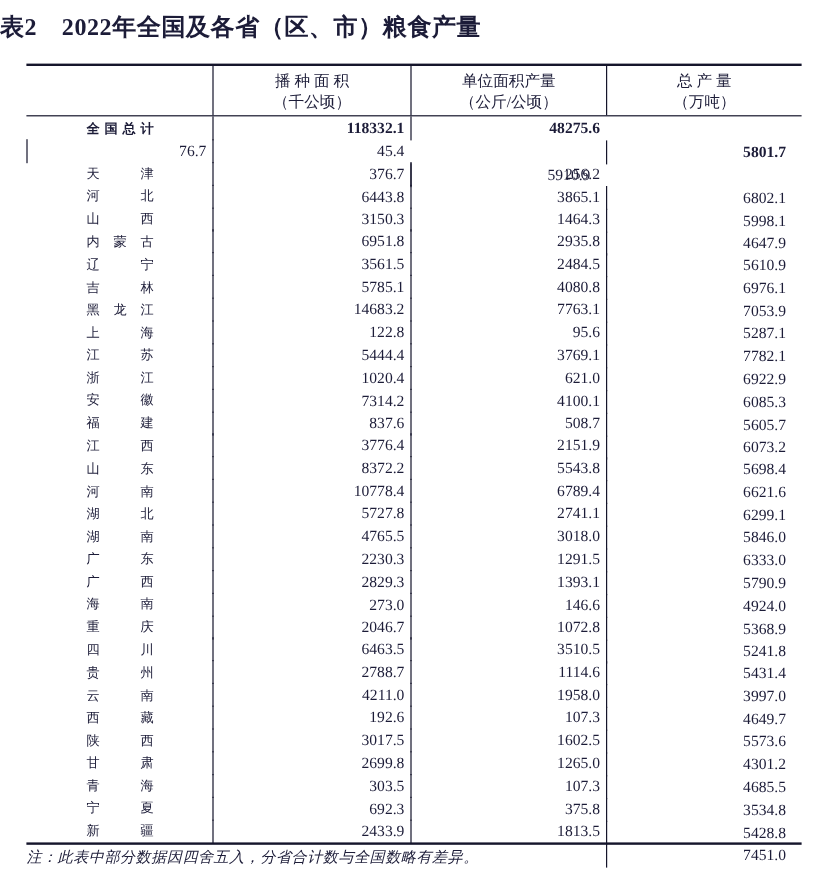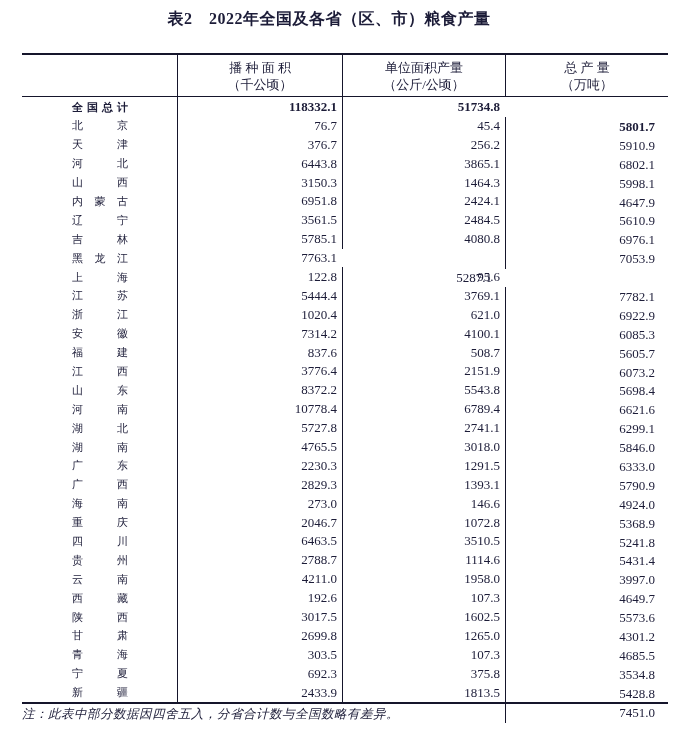--- a/index.html
+++ b/index.html
@@ -7,23 +7,23 @@
     width: 695px; height: 729px;
     background: #ffffff;
     font-family: "Liberation Serif", "DejaVu Serif", serif;
     color: #1c1c38;
     position: relative;
     overflow: hidden;
   }
   .title {
     position: absolute;
     top: 9px; left: 0; width: 658px;
-    text-align: center;
+    text-align: left;
     font-weight: bold;
-    font-size: 16px;
+    font-size: 20px;
     letter-spacing: 0.5px;
   }
   .gtable {
     position: absolute;
     left: 22px; top: 53px;
     width: 646px;
     border-top: 2.5px solid #15152b;
     border-bottom: 2.5px solid #15152b;
   }
   .thead {
@@ -103,27 +103,24 @@
         <div>（万吨）</div>
       </div>
     </div>
 
     <div class="tbody">
         <div class="trow bold">
           <div class="tcell name">
             <span class="region">全国总计</span>
           </div>
           <div class="tcell num">118332.1</div>
-          <div class="tcell num">51734.8</div>
+          <div class="tcell num">48275.6</div>
           <div class="tcell num last">5801.7</div>
         </div>
         <div class="trow">
-          <div class="tcell name">
-            <span class="region">北京</span>
-          </div>
           <div class="tcell num">76.7</div>
           <div class="tcell num">45.4</div>
           <div class="tcell num last">5910.9</div>
         </div>
         <div class="trow">
           <div class="tcell name">
             <span class="region">天津</span>
           </div>
           <div class="tcell num">376.7</div>
           <div class="tcell num">256.2</div>
@@ -143,21 +140,21 @@
           </div>
           <div class="tcell num">3150.3</div>
           <div class="tcell num">1464.3</div>
           <div class="tcell num last">4647.9</div>
         </div>
         <div class="trow">
           <div class="tcell name">
             <span class="region">内蒙古</span>
           </div>
           <div class="tcell num">6951.8</div>
-          <div class="tcell num">2424.1</div>
+          <div class="tcell num">2935.8</div>
           <div class="tcell num last">5610.9</div>
         </div>
         <div class="trow">
           <div class="tcell name">
             <span class="region">辽宁</span>
           </div>
           <div class="tcell num">3561.5</div>
           <div class="tcell num">2484.5</div>
           <div class="tcell num last">6976.1</div>
         </div>
@@ -166,20 +163,21 @@
             <span class="region">吉林</span>
           </div>
           <div class="tcell num">5785.1</div>
           <div class="tcell num">4080.8</div>
           <div class="tcell num last">7053.9</div>
         </div>
         <div class="trow">
           <div class="tcell name">
             <span class="region">黑龙江</span>
           </div>
+          <div class="tcell num">14683.2</div>
           <div class="tcell num">7763.1</div>
           <div class="tcell num last">5287.1</div>
         </div>
         <div class="trow">
           <div class="tcell name">
             <span class="region">上海</span>
           </div>
           <div class="tcell num">122.8</div>
           <div class="tcell num">95.6</div>
           <div class="tcell num last">7782.1</div>

